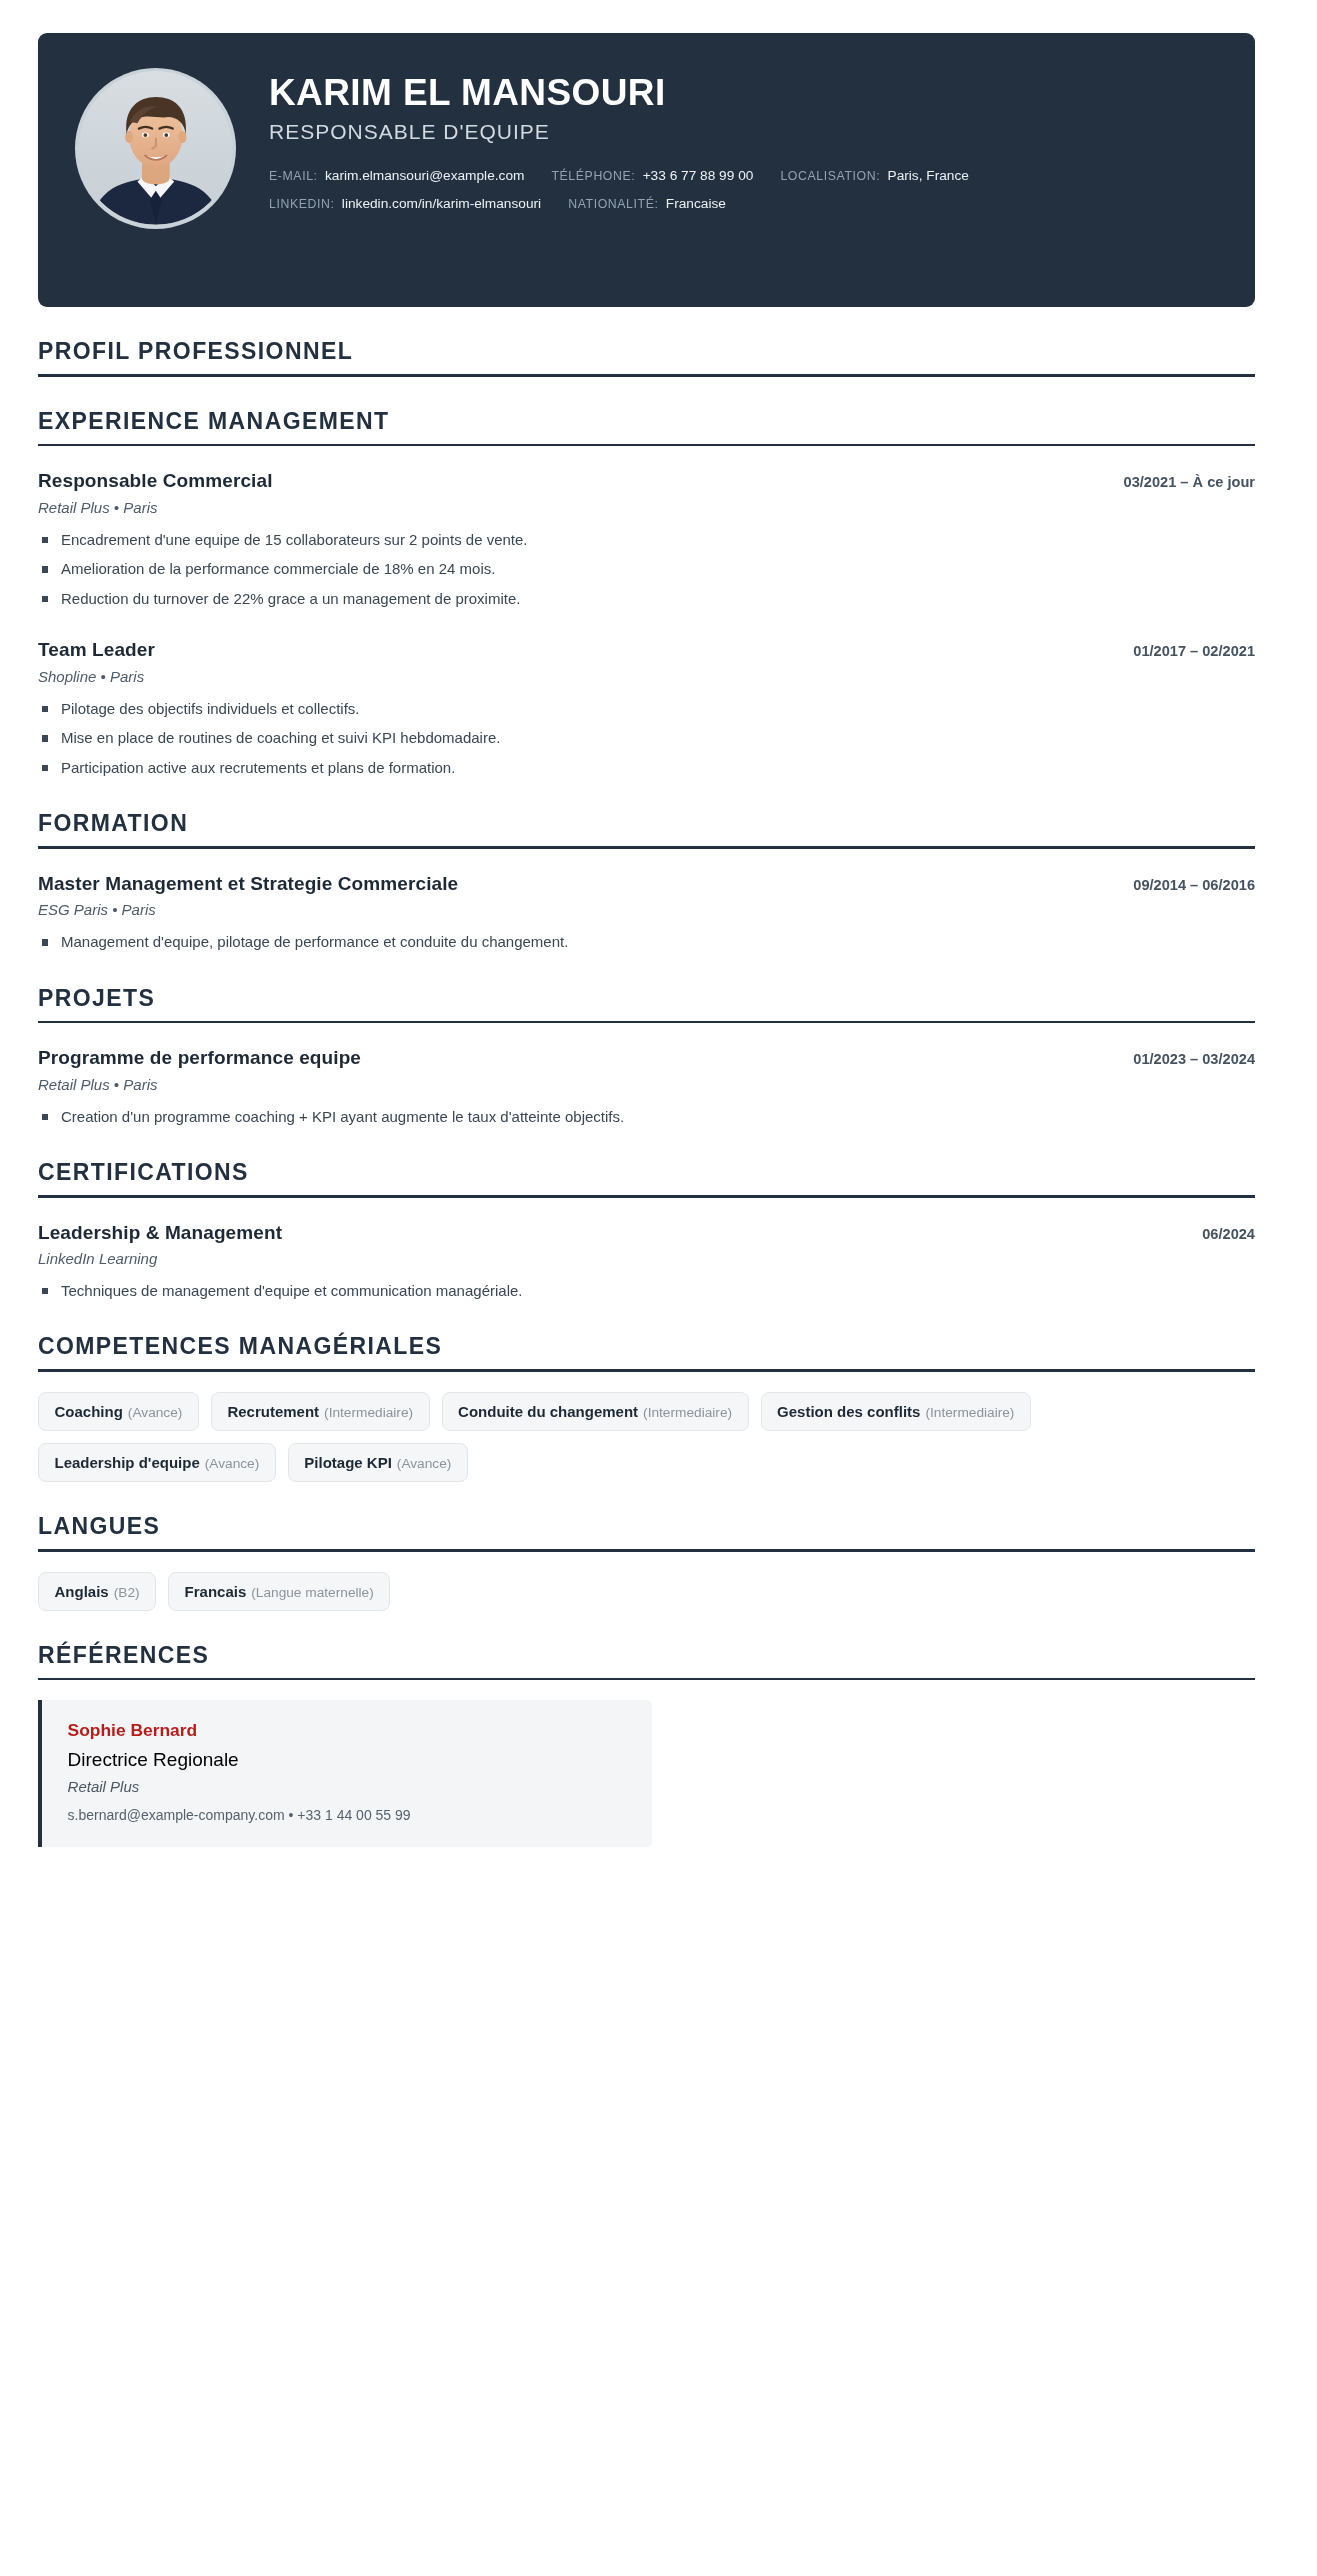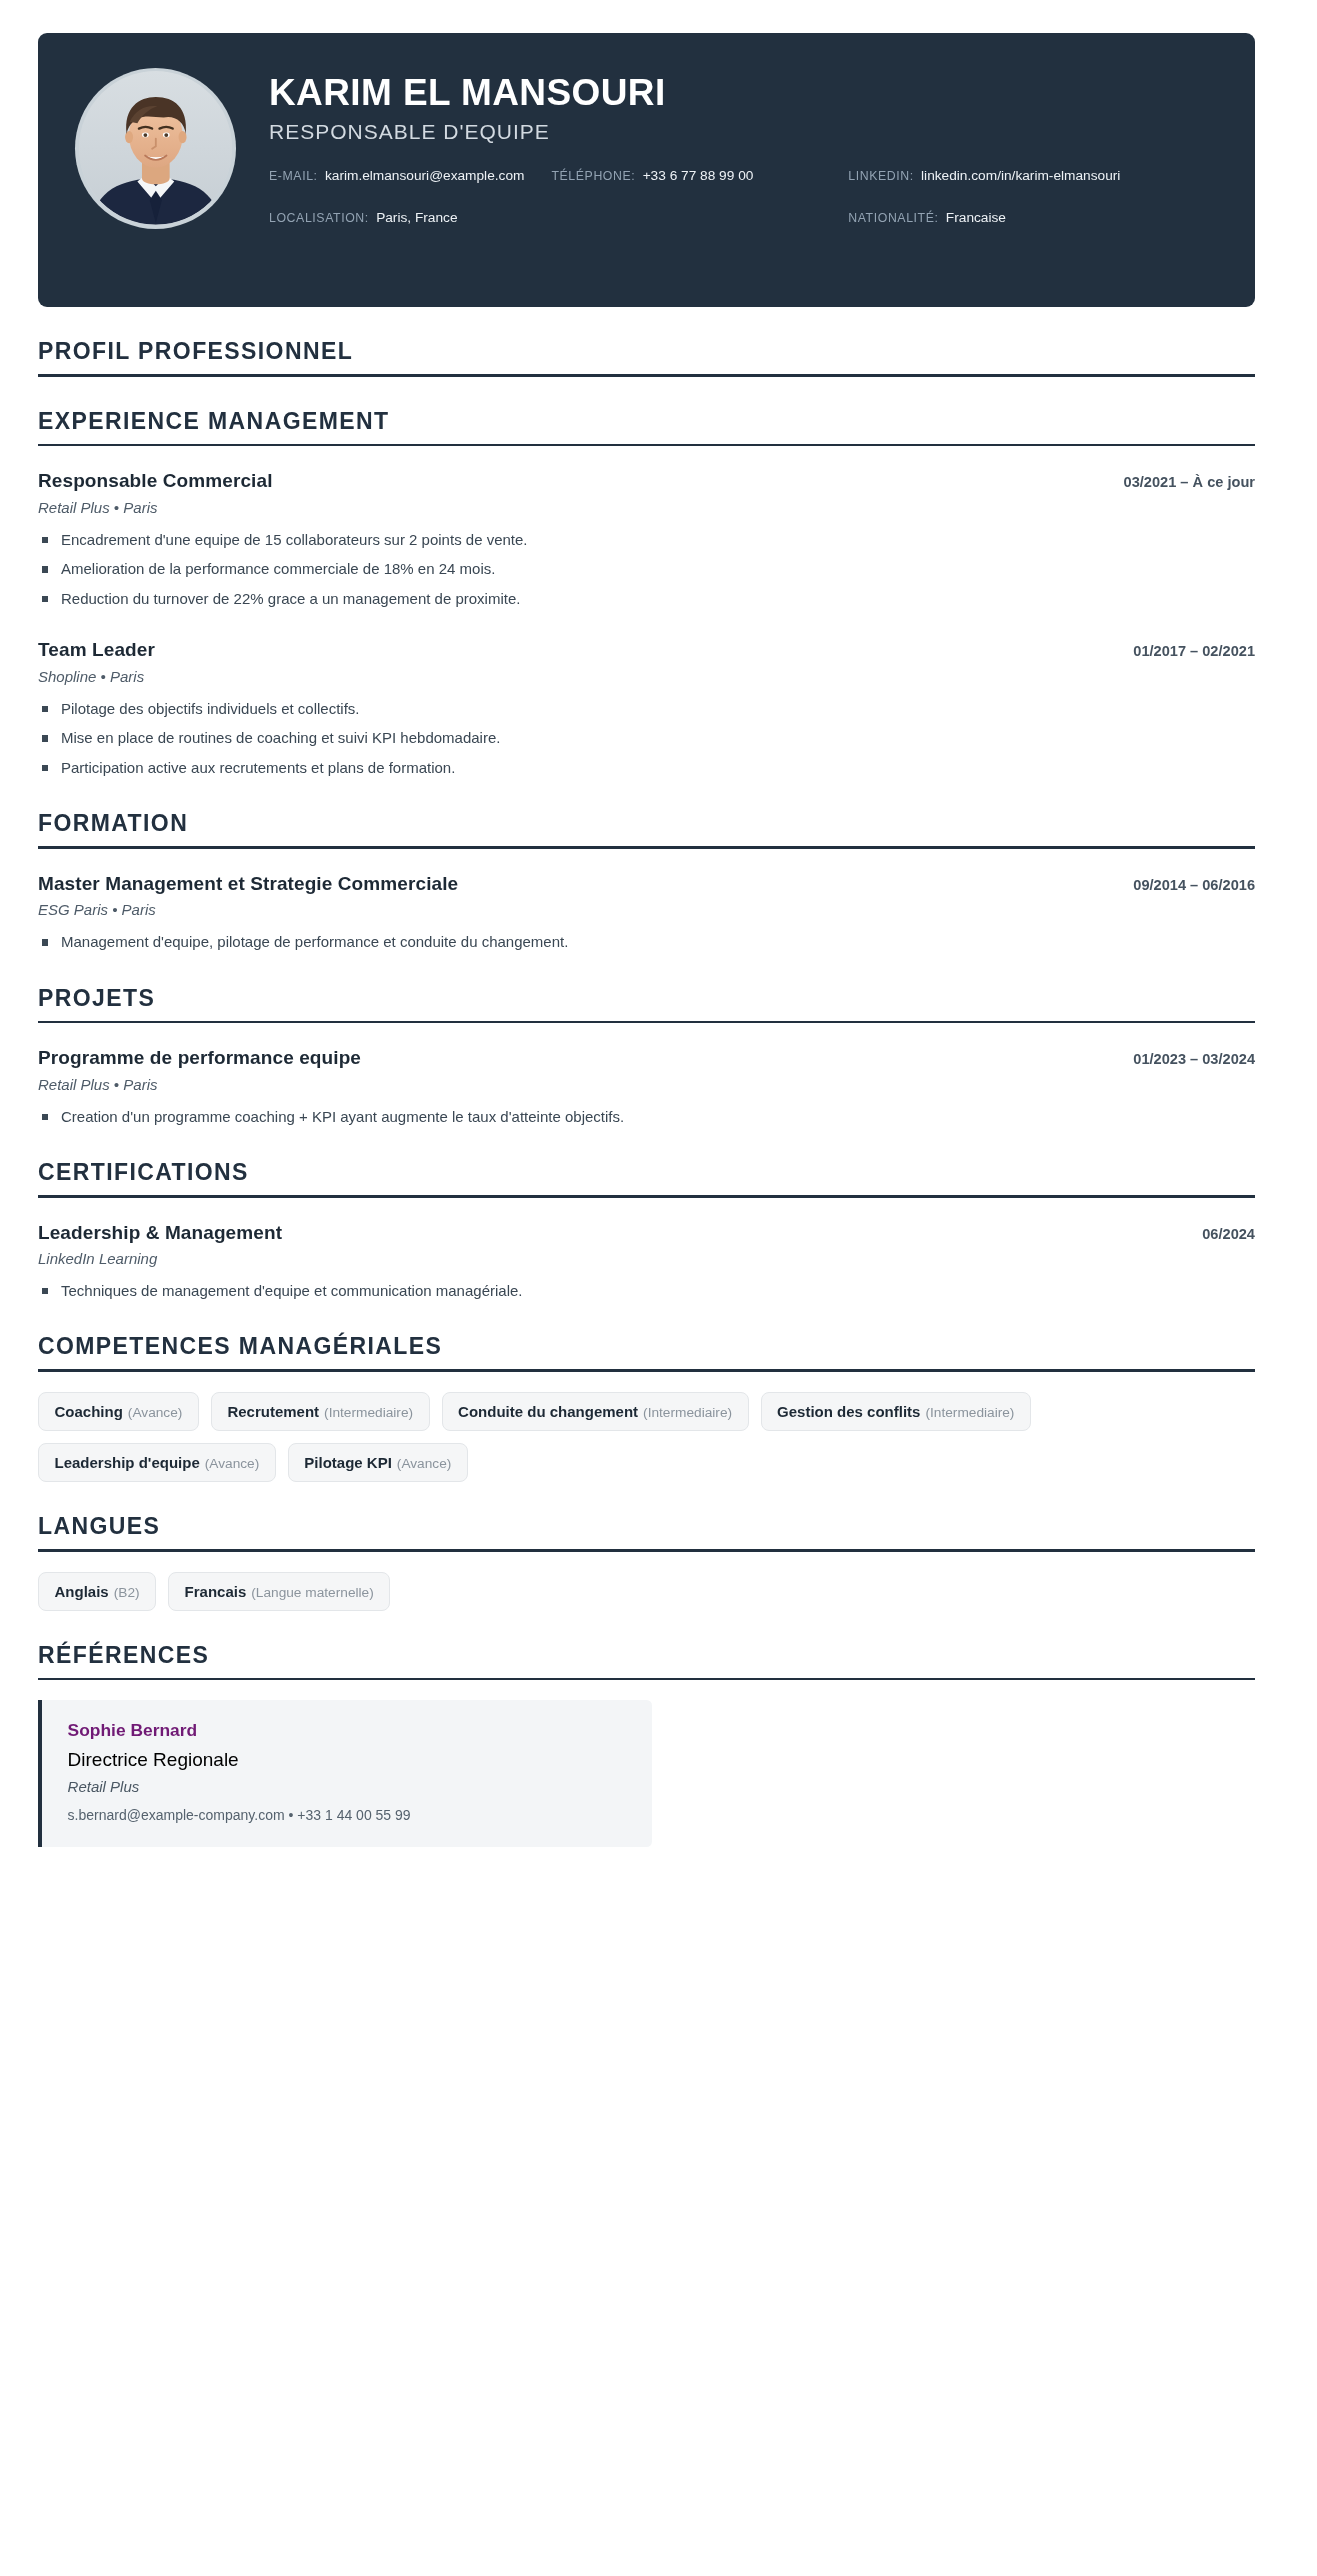--- a/index.html
+++ b/index.html
@@ -62,21 +62,21 @@
     margin-bottom: 7.3px;
   }
   .job-title {
     font-size: 21px;
     font-weight: 400;
     letter-spacing: 1px;
     color: #d3dae1;
     margin-bottom: 24px;
   }
 
-  .contact-rows { display: flex; flex-direction: row; gap: 12.8px; }
+  .contact-rows { display: flex; flex-direction: column; gap: 12.8px; }
   .contact-row { display: flex; flex-wrap: wrap; align-items: baseline; gap: 27px; }
   .contact-item { display: flex; align-items: baseline; gap: 7.3px; white-space: nowrap; }
   .c-label {
     font-size: 12.3px;
     letter-spacing: 0.6px;
     color: #93a3b3;
     text-transform: uppercase;
     font-weight: 400;
   }
   .c-value { font-size: 13.7px; color: #eef2f6; font-weight: 400; }
@@ -170,21 +170,21 @@
 
   
   .ref-card {
     margin-top: 20px;
     width: 614px;
     background: #f3f5f7;
     border-left: 4.6px solid #22303f;
     border-radius: 0 5.5px 5.5px 0;
     padding: 20px 24px 24px 25.6px;
   }
-  .ref-name { font-size: 17.4px; font-weight: 700; color: #701a75; }
+  .ref-name { font-size: 17.4px; font-weight: 700; color: #b91c1c; }
   .ref-role { margin-top: 8.2px; font-size: 19px; color: #000000; }
   .ref-company { margin-top: 6.4px; font-size: 15px; font-style: italic; color: #4a5763; }
   .ref-contact { margin-top: 12px; font-size: 14px; color: #55626e; }
 </style>
 </head>
 <body>
 
 <div class="page">
 
   <div class="header">

